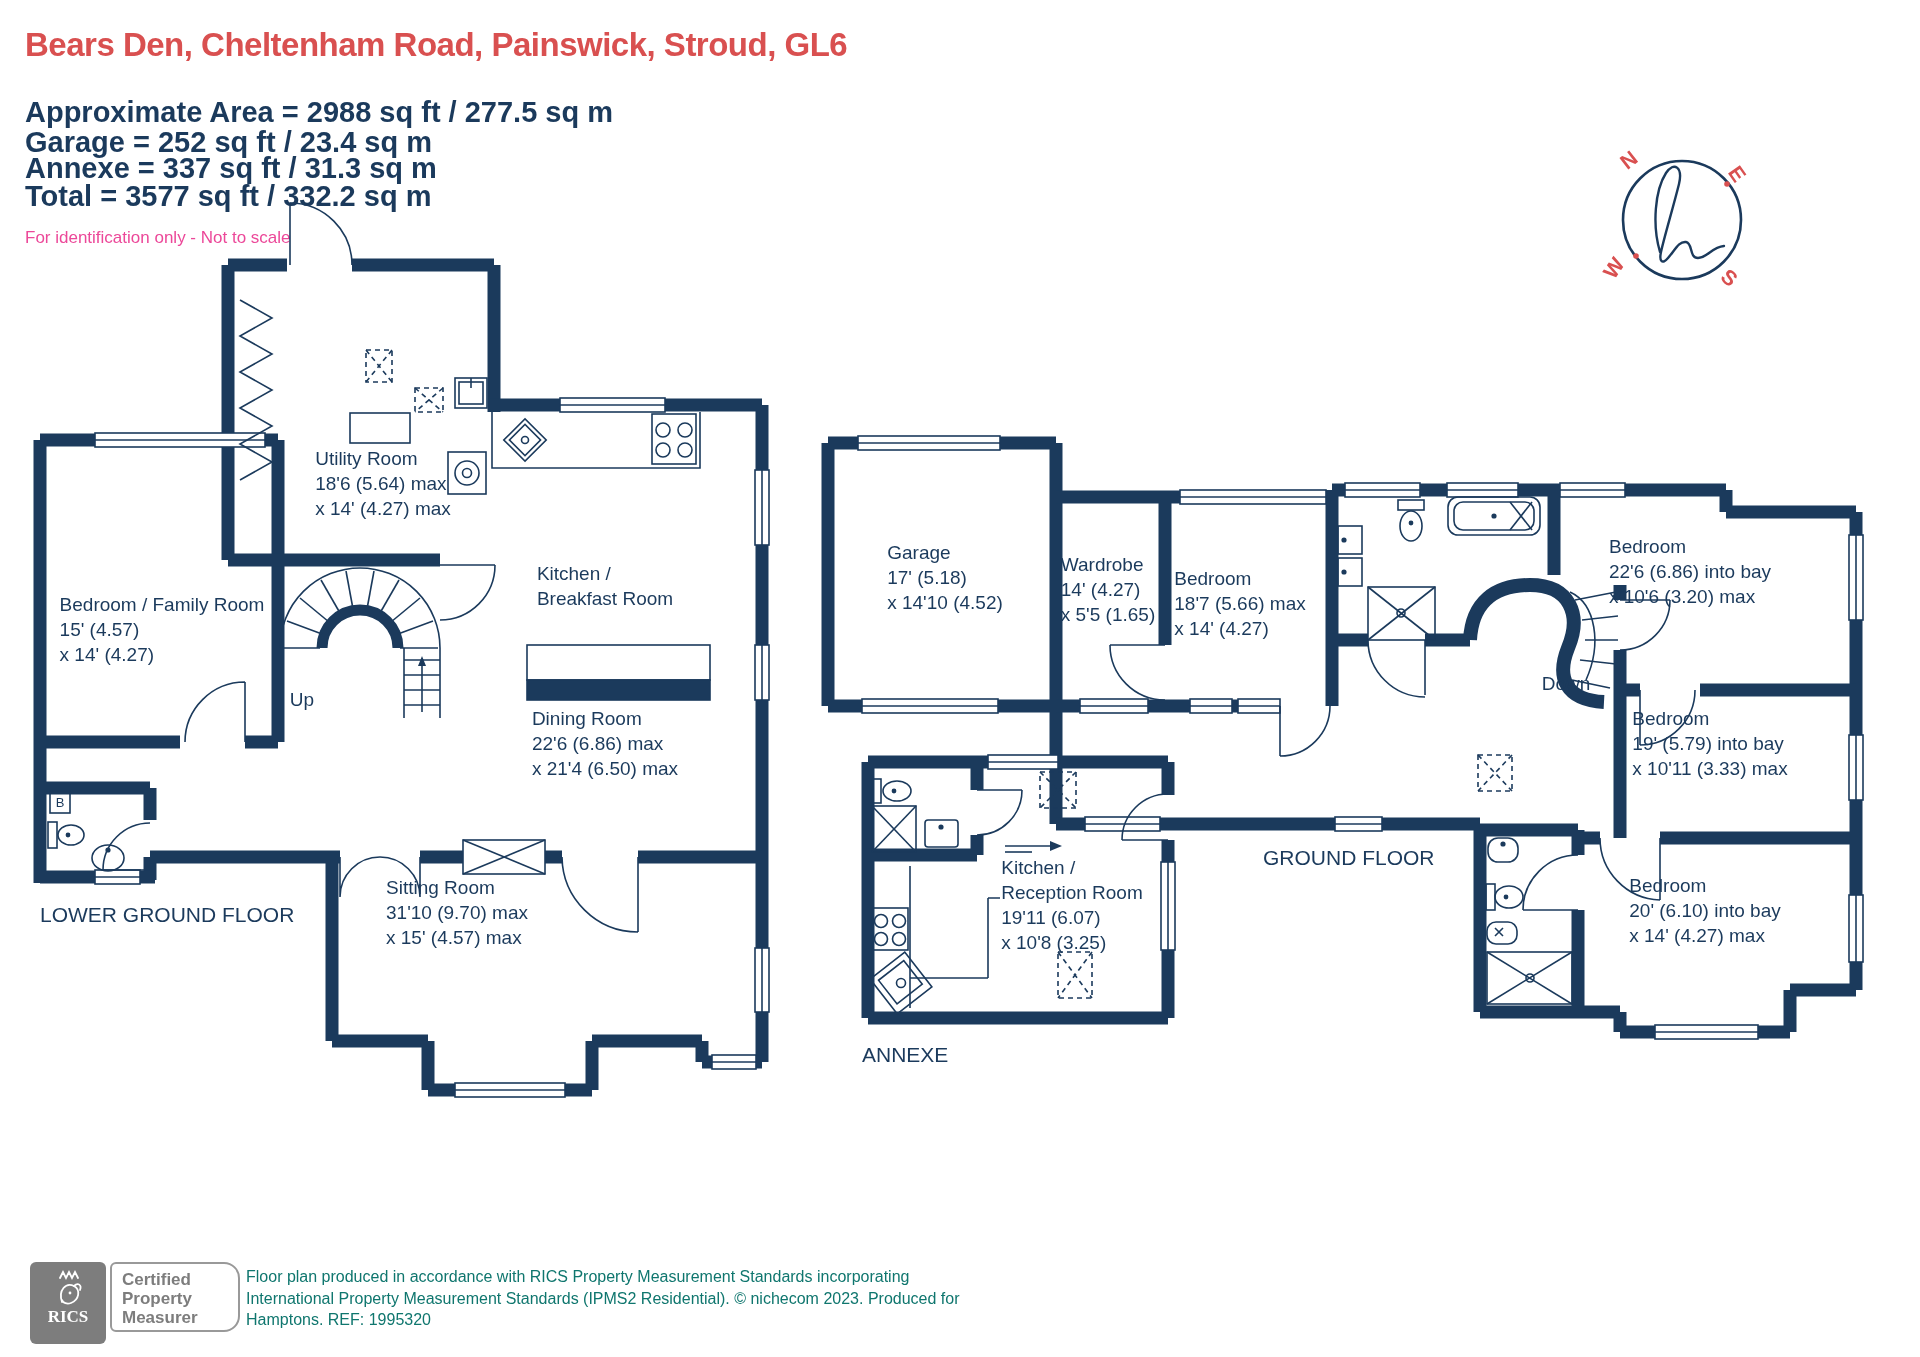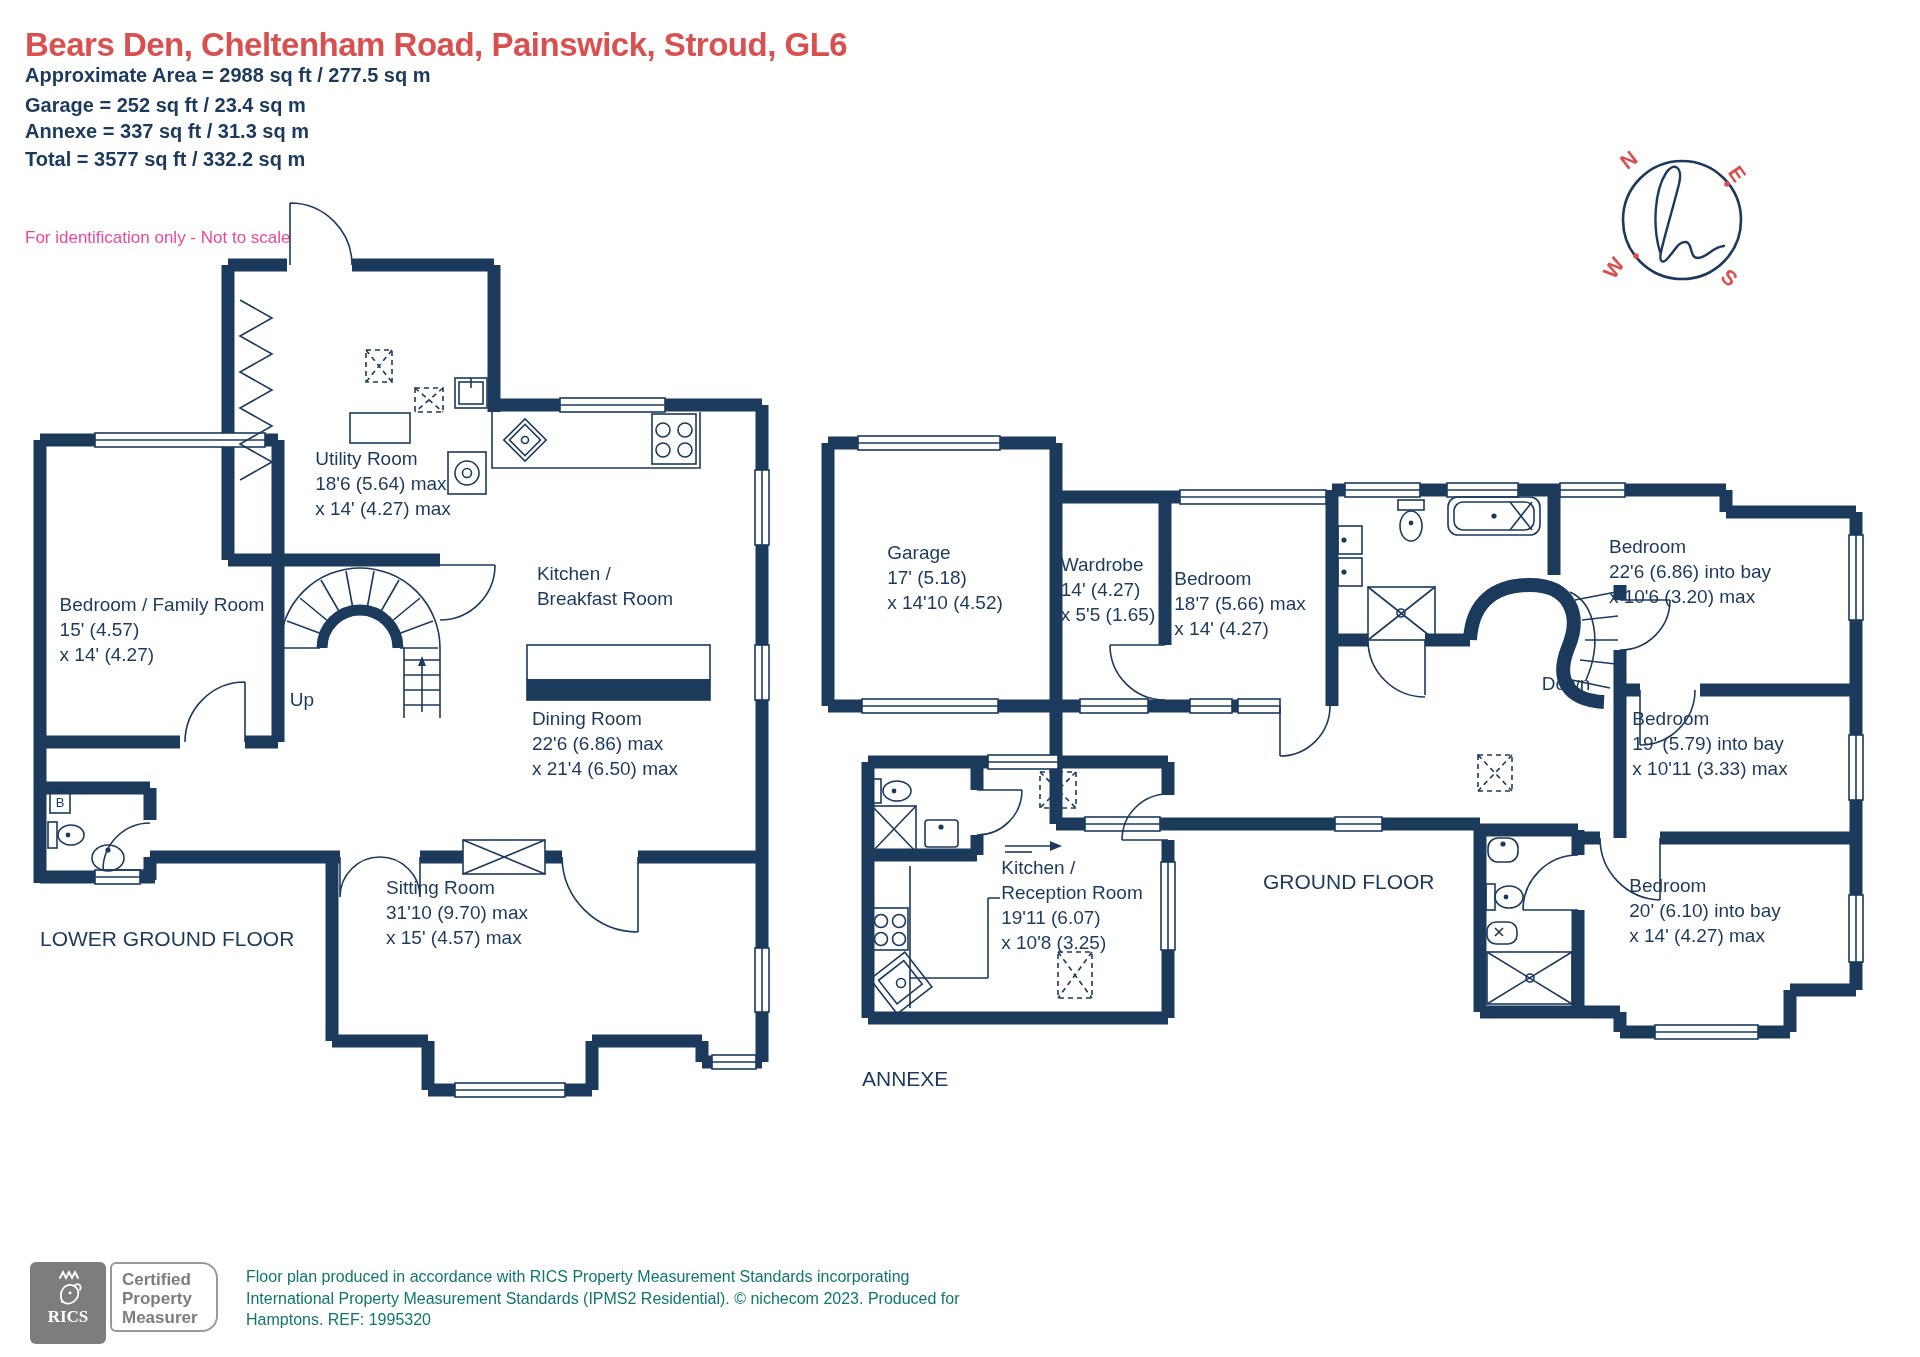--- a/index.html
+++ b/index.html
@@ -1,30 +1,30 @@
 <!DOCTYPE html>
 <html><head>
 <meta charset="utf-8">
 <style>
   html,body{margin:0;padding:0;background:#fff;}
   #page{position:relative;width:1920px;height:1357px;background:#fff;overflow:hidden;
         font-family:"Liberation Sans",sans-serif;}
   .abs{position:absolute;}
   
   #title{left:25px;top:26px;font-size:33px;font-weight:700;color:#d95050;letter-spacing:-.5px;white-space:nowrap;}
-  .area-line{left:25px;font-size:20px;font-weight:600;color:#1b3a5c;white-space:nowrap;}
+  .area-line{left:25px;font-size:29px;font-weight:600;color:#1b3a5c;white-space:nowrap;margin-top:32px;}
   #disclaimer{left:25px;top:228px;font-size:17px;color:#ec4899;}
   
   .room-label{position:absolute;transform:translate(-50%,-50%);text-align:left;
     white-space:pre-line;font-size:19px;line-height:1.32;color:#1b3a5c;}
-  .floor-label{position:absolute;font-size:21px;color:#1b3a5c;white-space:nowrap;margin-top:24px;}
+  .floor-label{position:absolute;font-size:21px;color:#1b3a5c;white-space:nowrap;}
   .tiny-label{position:absolute;transform:translate(-50%,-50%);font-size:13px;color:#1b3a5c;}
   
   #rics-box{left:30px;top:1262px;width:76px;height:82px;background:#7d7d7d;border-radius:6px;}
-  #badge{left:110px;top:1262px;width:108px;height:70px;border:2.5px solid #999;
+  #badge{left:110px;top:1262px;width:130px;height:70px;border:2.5px solid #999;
     border-radius:6px 16px 16px 6px;box-sizing:border-box;padding:6px 0 0 10px;}
   .badge-line{font-size:17px;font-weight:700;color:#7d7d7d;line-height:19px;}
   #footer-text{left:246px;top:1266px;font-size:16px;color:#0f766e;line-height:21.5px;}
   svg{position:absolute;left:0;top:0;}
 </style>
 </head>
 <body>
 
 <div id="page">
 

